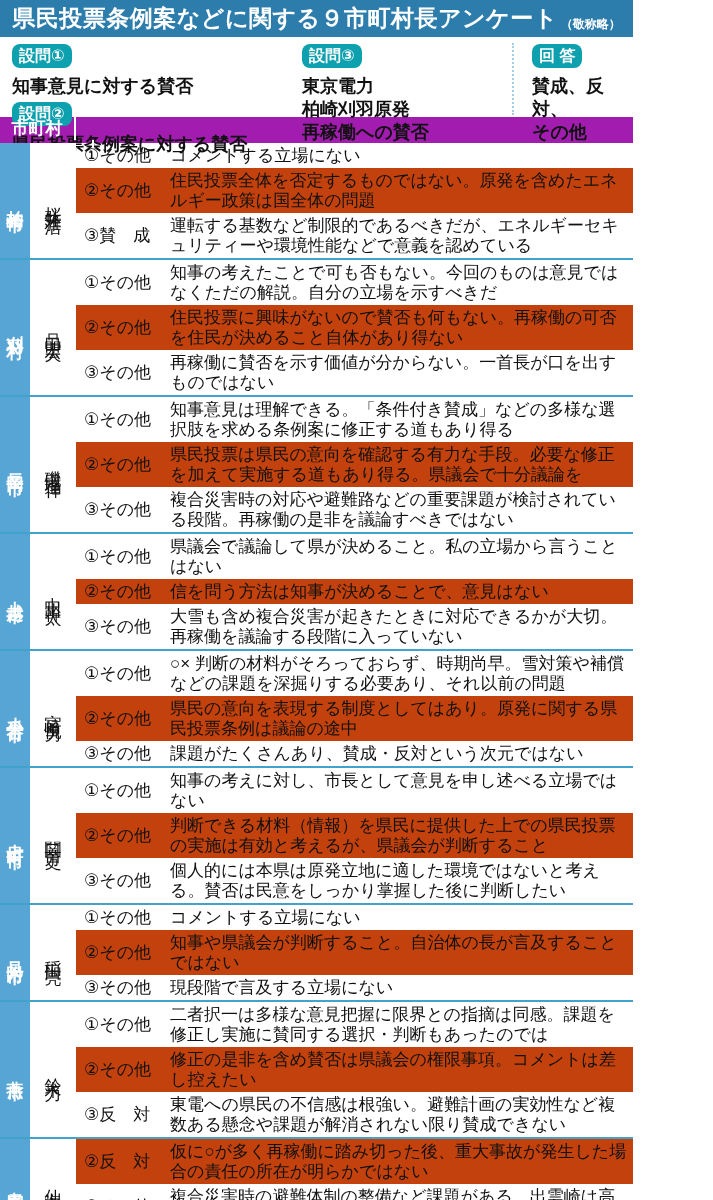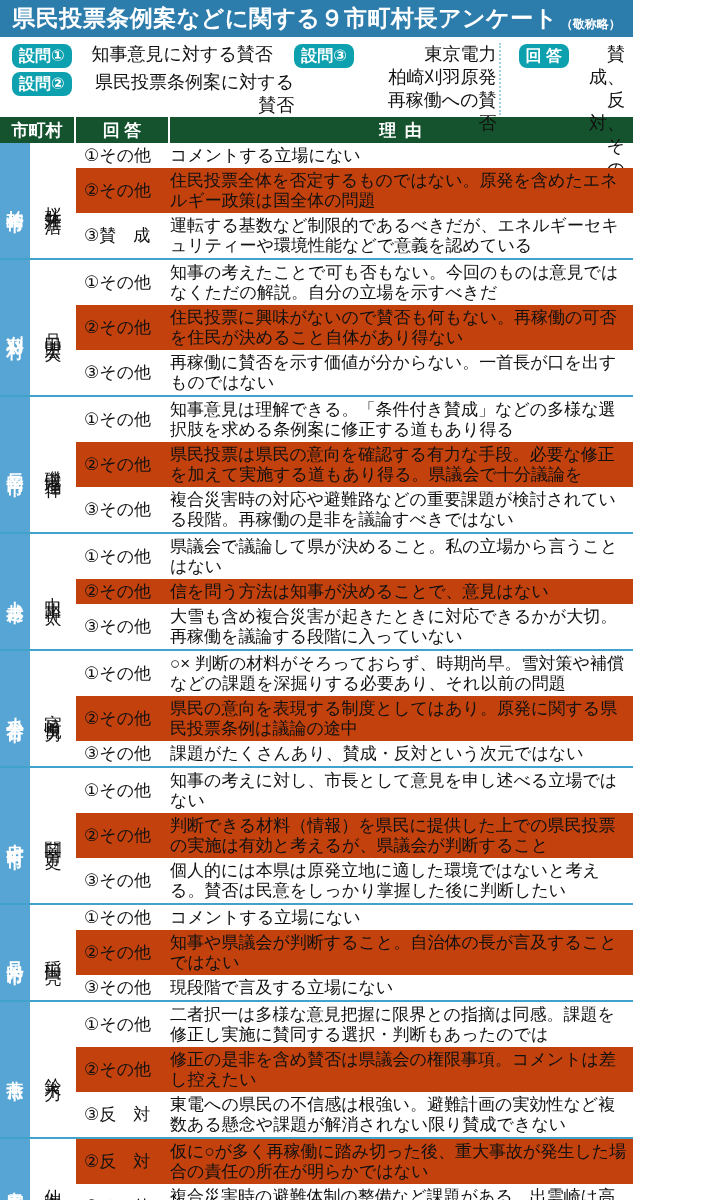--- a/index.html
+++ b/index.html
@@ -20,38 +20,38 @@
   .title-suffix { font-size:12px; font-weight:700; margin-top:12px; }
 
   
   .legend {
     height:80px; display:flex; align-items:flex-start;
     padding:6px 8px 0 12px; background:#fff;
   }
   .legend-col1 { width:290px; display:flex; flex-direction:column; gap:3px; }
   .legend-col2 { width:208px; }
   .legend-col3 { flex:1; padding-left:16px; }
-  .legend-item { display:flex; align-items:flex-start; gap:20px; }
+  .legend-item { display:flex; align-items:flex-start; gap:7px;flex-direction:column; }
   .badge {
     background:#0da0ae; color:#fff; font-size:16px; font-weight:700;
     padding:2px 7px; border-radius:8px; white-space:nowrap; flex-shrink:0;
     line-height:20px; margin-top:1px;
   }
   .legend-text {
-    font-size:18px; font-weight:400; line-height:23px;
-    white-space:pre-line; color:#111;text-align:right;
+    font-size:18px; font-weight:700; line-height:23px;
+    white-space:pre-line; color:#111;
   }
   .legend-divider {
     width:0; border-left:2px dotted #9fcfe0; height:72px; margin:0 2px;
   }
 
   
   .table-header {
-    height:26px; background:#14532d; color:#fff; display:flex;
-    font-size:17px; font-weight:700; align-items:stretch;
+    height:26px; background:#a21caf; color:#fff; display:flex;
+    font-size:17px; font-weight:700; align-items:stretch;flex-direction:column;
   }
   .th { display:flex; align-items:center; justify-content:center; }
   .th-muni { width:76px; border-right:2px solid #fff; }
   .th-answer { width:94px; border-right:2px solid #fff; }
   .th-reason { flex:1; letter-spacing:2px; }
 
   
   .table-body { border-bottom:3px solid #56a5d4; }
   .group { display:flex; align-items:stretch; }
   .group + .group { border-top:2px solid #41a3cb; }

